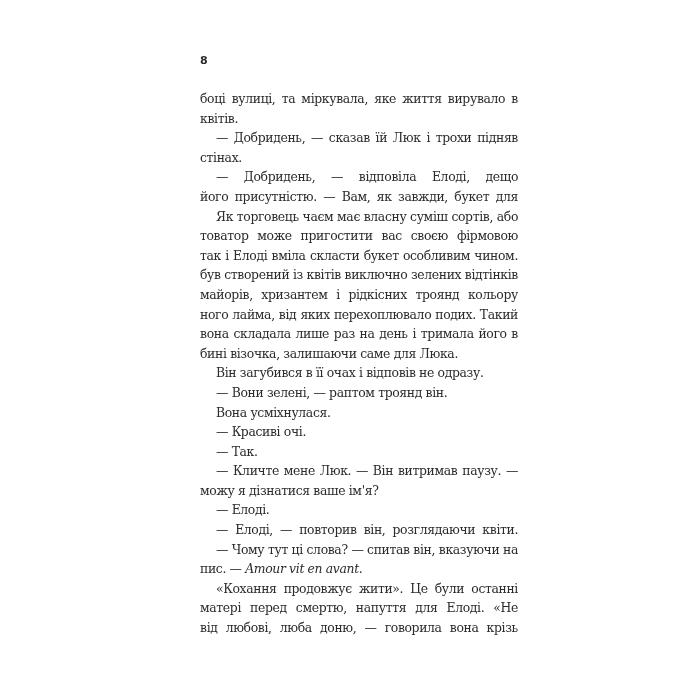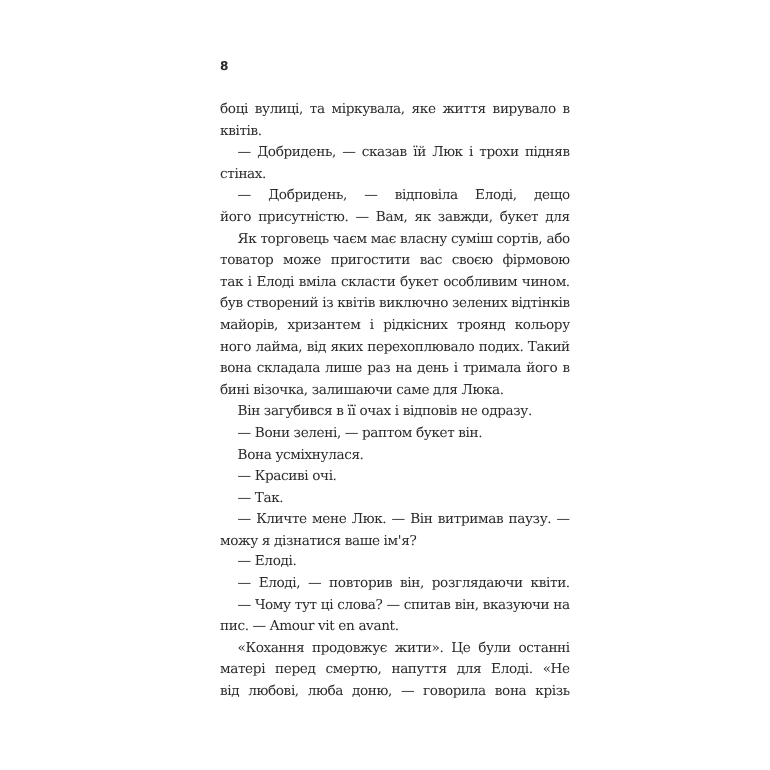--- a/index.html
+++ b/index.html
@@ -14,21 +14,21 @@
       color: #2a2a2a;
     }
     .text-block {
       position: absolute; left: 200px; top: 89px; width: 318px;
       font-family: "DejaVu Serif", serif; font-size: 12.4px; line-height: 19.6px;
       color: #2b2b2b; letter-spacing: -0.35px;
     }
     .line { display: block; white-space: nowrap; height: 19.6px; }
     .line.justify { text-align: justify; text-align-last: justify; white-space: normal; overflow: hidden; }
     .indent { padding-left: 16px; }
-    .italic { }
+    .italic { font-style: italic; }
   </style>
 </head>
 <body>
 
 <div class="page">
   <div class="page-number">8</div>
   <div class="text-block" id="text-block">
       <span class="line justify"><span>боці вулиці, та міркувала, яке життя вирувало в його</span></span>
       <span class="line"><span>квітів.</span></span>
       <span class="line indent justify"><span>— Добридень, — сказав їй Люк і трохи підняв ка-</span></span>
@@ -37,21 +37,21 @@
       <span class="line justify"><span>його присутністю. — Вам, як завжди, букет для графині?</span></span>
       <span class="line indent justify"><span>Як торговець чаєм має власну суміш сортів, або рес-</span></span>
       <span class="line justify"><span>товатор може пригостити вас своєю фірмовою стравою,</span></span>
       <span class="line justify"><span>так і Елоді вміла скласти букет особливим чином. Він</span></span>
       <span class="line justify"><span>був створений із квітів виключно зелених відтінків —</span></span>
       <span class="line justify"><span>майорів, хризантем і рідкісних троянд кольору пастель-</span></span>
       <span class="line justify"><span>ного лайма, від яких перехоплювало подих. Такий букет</span></span>
       <span class="line justify"><span>вона складала лише раз на день і тримала його в гли-</span></span>
       <span class="line"><span>бині візочка, залишаючи саме для Люка.</span></span>
       <span class="line indent"><span>Він загубився в її очах і відповів не одразу.</span></span>
-      <span class="line indent"><span>— Вони зелені, — раптом букет він.</span></span>
+      <span class="line indent"><span>— Вони зелені, — раптом троянд він.</span></span>
       <span class="line indent"><span>Вона усміхнулася.</span></span>
       <span class="line indent"><span>— Красиві очі.</span></span>
       <span class="line indent"><span>— Так.</span></span>
       <span class="line indent justify"><span>— Кличте мене Люк. — Він витримав паузу. — Чи</span></span>
       <span class="line"><span>можу я дізнатися ваше ім'я?</span></span>
       <span class="line indent"><span>— Елоді.</span></span>
       <span class="line indent justify"><span>— Елоді, — повторив він, розглядаючи квіти. Його</span></span>
       <span class="line indent justify"><span>— Чому тут ці слова? — спитав він, вказуючи на на-</span></span>
       <span class="line"><span>пис. — </span><span class="italic">Amour vit en avant.</span></span>
       <span class="line indent justify"><span>«Кохання продовжує жити». Це були останні слова її</span></span>

